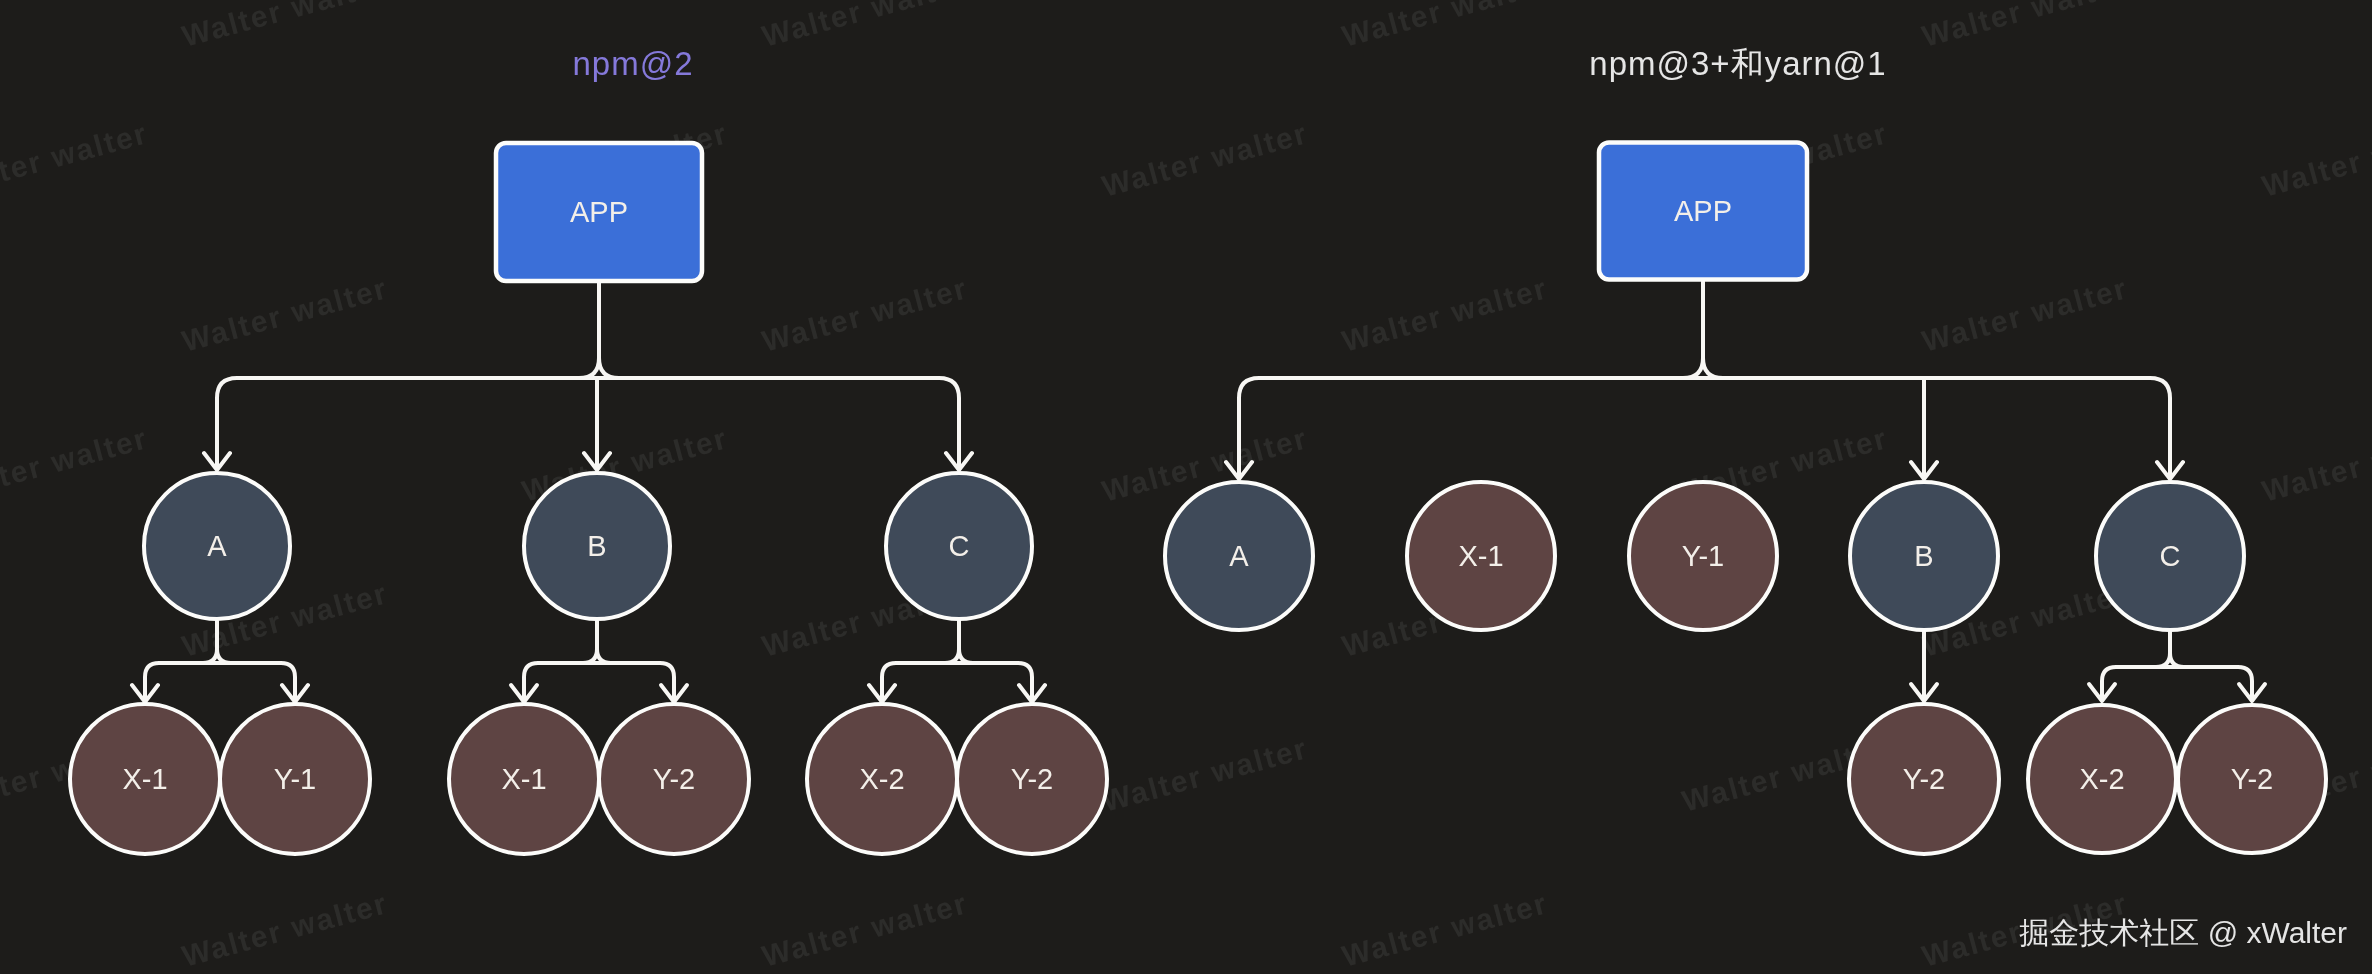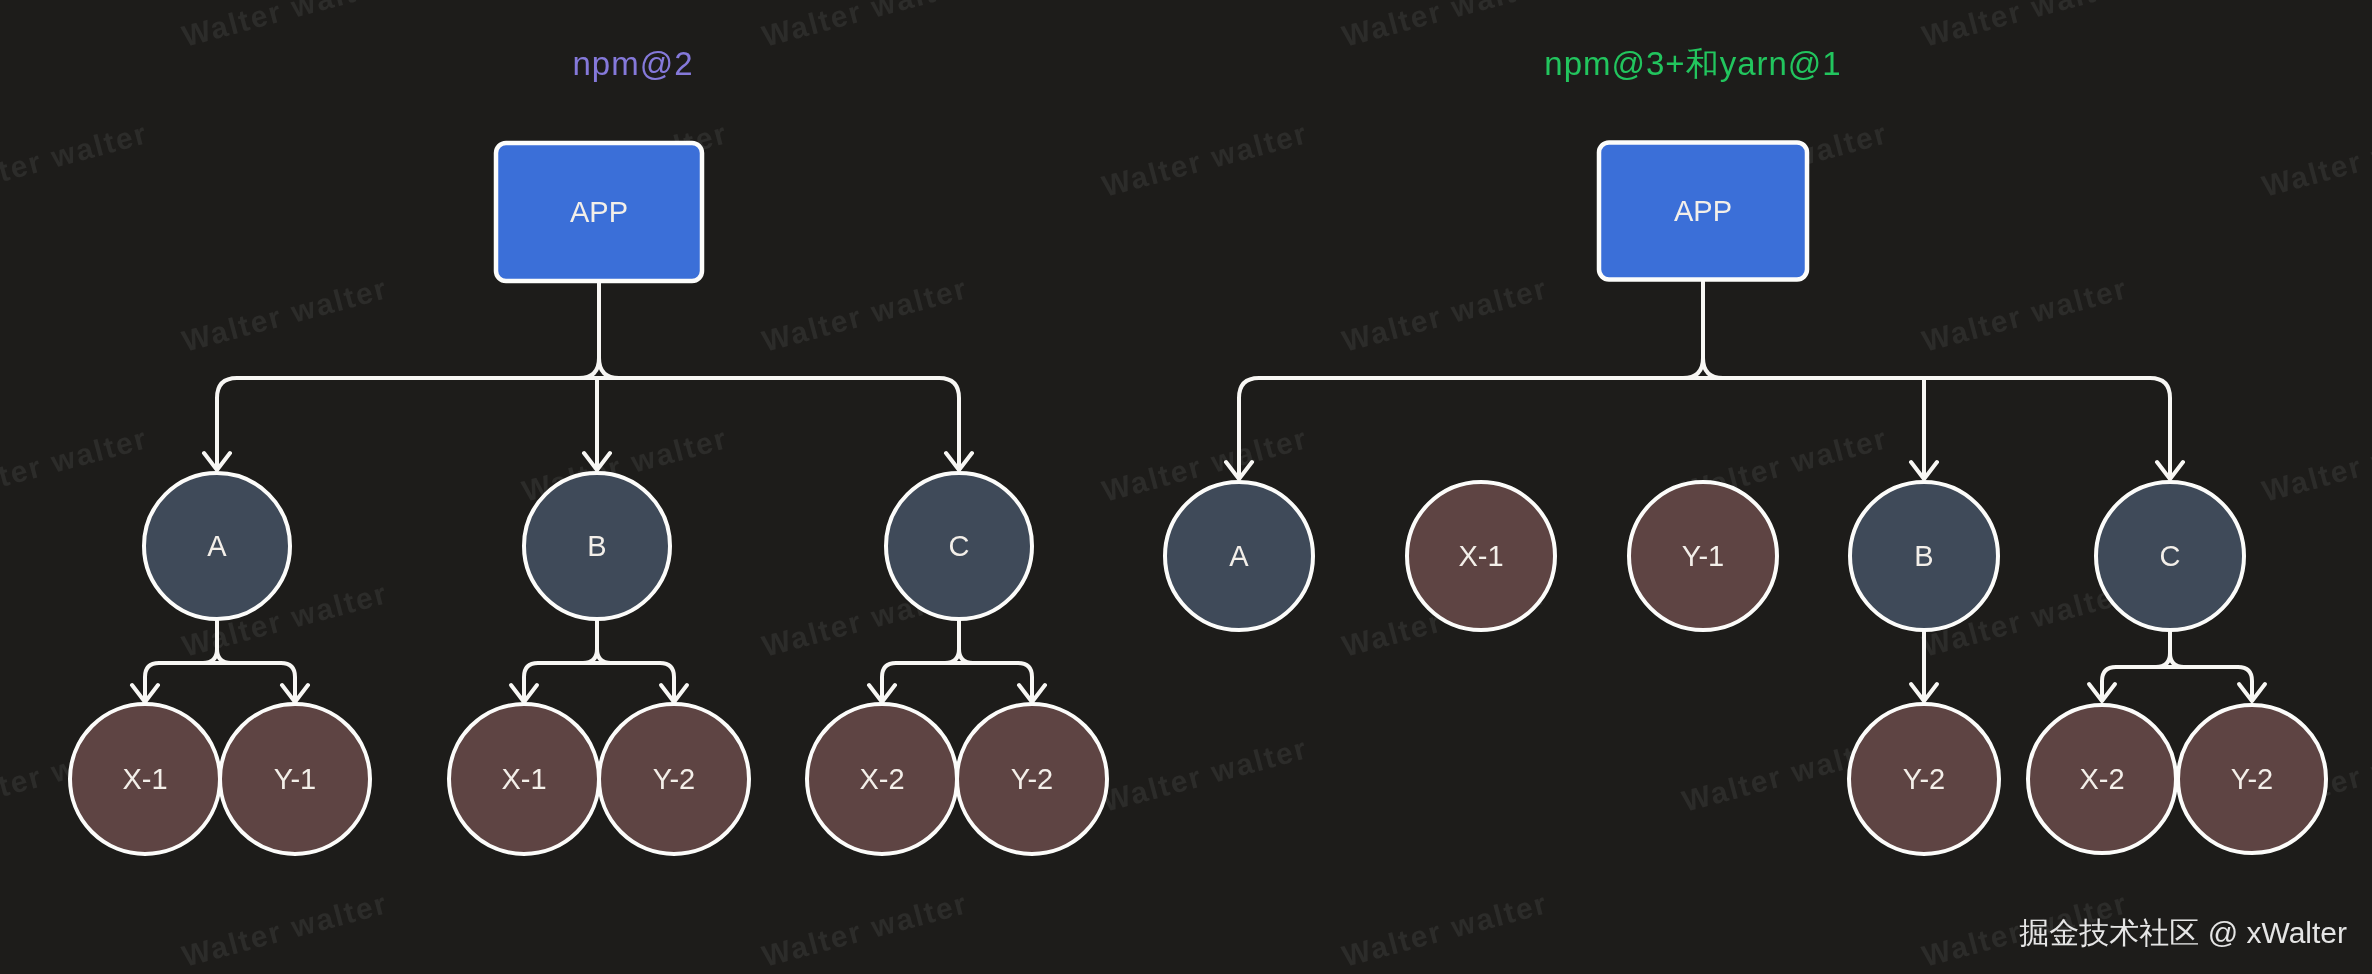--- a/index.html
+++ b/index.html
@@ -158,16 +158,16 @@
         <circle cx="2102" cy="779" r="74" class="node-circle" fill="#5e4443"></circle>
         <text x="2102" y="781" class="node-label">X-2</text>
       </g>
       <g>
         <circle cx="2252" cy="779" r="74" class="node-circle" fill="#5e4443"></circle>
         <text x="2252" y="781" class="node-label">Y-2</text>
       </g>
     </svg>
 
   <div class="title" style="left: 633px; top: 64px; color: rgb(133, 121, 218);">npm@2</div>
-  <div class="title" style="left: 1693px; top: 64px; color: #22c55e;">npm@3+和yarn@1</div>
+  <div class="title" style="left: 1738px; top: 64px; color: #e5e5e5;">npm@3+和yarn@1</div>
 
   <div class="credit" style="left: 2347px; top: 933px; color: #e5e5e5;">掘金技术社区 @ xWalter</div>
 </div>
 
 </body></html>

